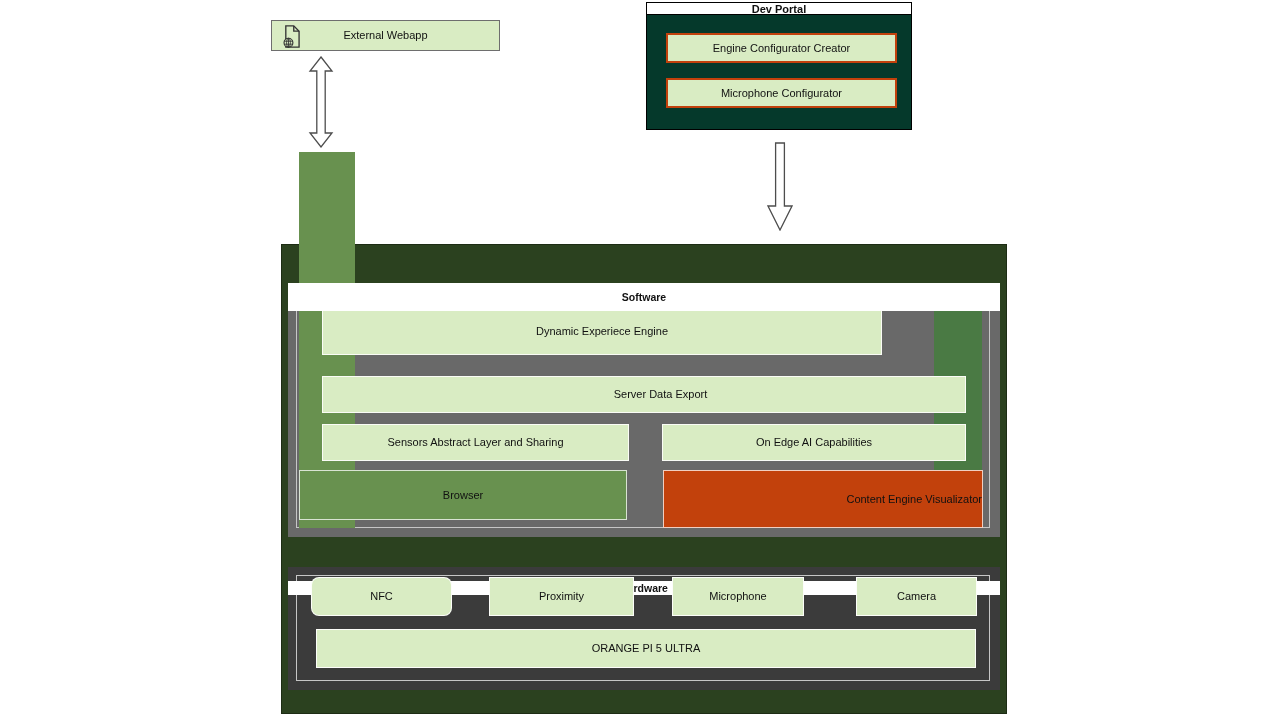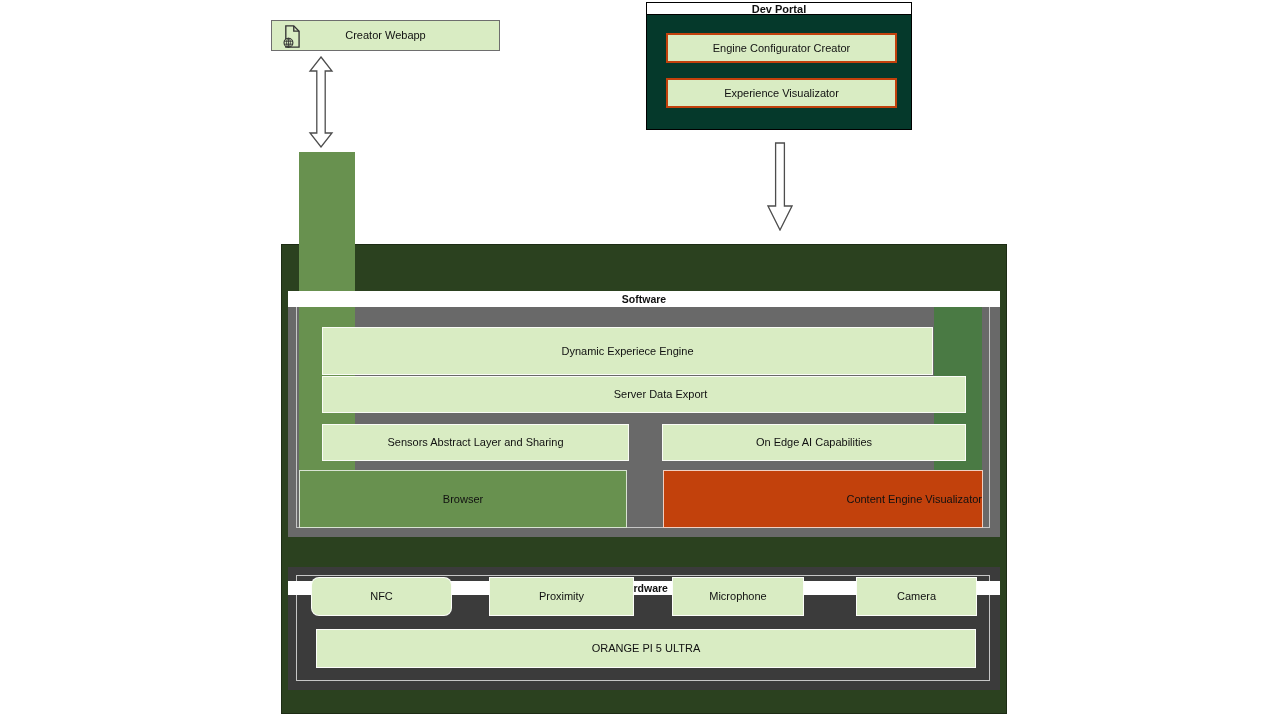--- a/index.html
+++ b/index.html
@@ -31,32 +31,32 @@
   .platform-label{left:281px;top:229px;width:726px;height:14px;font-size:11px;font-weight:bold;text-align:center;}
   .platform{left:281px;top:244px;width:726px;height:470px;background:#2b411f;border:1px solid #1d2c14;}
 
   .section-body-sw{left:288px;top:295px;width:712px;height:242px;background:#696969;}
   .frame-sw{left:296px;top:303px;width:694px;height:225px;border:1px solid #c6c6c6;pointer-events:none;}
   .section-body-hw{left:288px;top:567px;width:712px;height:123px;background:#3b3b3b;}
   .frame-hw{left:296px;top:575px;width:694px;height:106px;border:1px solid #c6c6c6;pointer-events:none;}
 
   .section-header{background:#ffffff;display:flex;align-items:center;justify-content:center;
                   font-size:10.5px;font-weight:bold;}
-  .header-sw{left:288px;top:291px;width:712px;height:16px;}
+  .header-sw{left:288px;top:283px;width:712px;height:28px;}
   .header-hw{left:288px;top:553px;width:712px;height:14px;margin-top:28px;}
 
   
   .stem-left{left:299px;top:152px;width:56px;height:376px;background:#68914f;}
   .stem-right{left:934px;top:305px;width:48px;height:223px;background:#4a7a44;}
-  .block-browser{left:299px;top:470px;width:328px;height:58px;background:#68914f;border:1px solid rgba(255,255,255,.75);}
+  .block-browser{left:299px;top:470px;width:328px;height:50px;background:#68914f;border:1px solid rgba(255,255,255,.75);}
   .block-content{left:663px;top:470px;width:320px;height:58px;background:#c2410c;border:1px solid rgba(255,255,255,.75);justify-content:flex-end;}
 
   
   .bar{background:#d9ecc3;border:1px solid rgba(255,255,255,.85);}
-  .bar-1{left:322px;top:327px;width:611px;height:48px;}
+  .bar-1{left:322px;top:307px;width:560px;height:48px;}
   .bar-2{left:322px;top:376px;width:644px;height:37px;padding-left:33px;}
   .bar-3a{left:322px;top:424px;width:307px;height:37px;}
   .bar-3b{left:662px;top:424px;width:304px;height:37px;}
 
   
   .hwbox{background:#d9ecc3;border:1px solid rgba(255,255,255,.9);}
   .hw-0{left:311px;top:577px;width:141px;height:39px;border-radius:8px;}
   .hw-1{left:489px;top:577px;width:145px;height:39px;}
   .hw-2{left:672px;top:577px;width:132px;height:39px;}
   .hw-3{left:856px;top:577px;width:121px;height:39px;}
@@ -124,37 +124,37 @@
   <div class="abs external-webapp center">
     <span class="icon">
       <svg width="22" height="23" viewBox="0 0 24 26">
         <path d="M5 1 h9 l6 6 v18 h-15 z" fill="none" stroke="#333" stroke-width="1.5"></path>
         <path d="M14 1 v6 h6" fill="none" stroke="#333" stroke-width="1.5"></path>
         <circle cx="8" cy="20" r="5" fill="#d9ecc3" stroke="#333" stroke-width="1.3"></circle>
         <ellipse cx="8" cy="20" rx="2.2" ry="5" fill="none" stroke="#333" stroke-width="1"></ellipse>
         <path d="M3.3 18.3 h9.4 M3.3 21.7 h9.4 M8 15 v10" fill="none" stroke="#333" stroke-width="1"></path>
       </svg>
     </span>
-    <span class="lbl" style="flex:1">Creator Webapp</span>
+    <span class="lbl" style="flex:1">External Webapp</span>
   </div>
 
   <svg class="arrow" style="left:308px;top:56px;" width="26" height="92" viewBox="0 0 26 92">
     <polygon points="13,1 24,15 17.2,15 17.2,77 24,77 13,91 2,77 8.8,77 8.8,15 2,15" fill="#ffffff" stroke="#4d4d4d" stroke-width="1.3"></polygon>
   </svg>
 
   <div class="abs devportal">
     <div class="dp-header">
       <span>Dev Portal</span>
     </div>
     <div class="dp-body">
       <div class="dp-item" style="top:18px;">
         <span class="lbl">Engine Configurator Creator</span>
       </div>
       <div class="dp-item" style="top:63px;">
-        <span class="lbl">Experience Visualizator</span>
+        <span class="lbl">Microphone Configurator</span>
       </div>
     </div>
   </div>
 
   <svg class="arrow" style="left:767px;top:142px;" width="26" height="89" viewBox="0 0 26 89">
     <polygon points="8.6,1 17.4,1 17.4,64 25,64 13,88 1,64 8.6,64" fill="#ffffff" stroke="#4d4d4d" stroke-width="1.3"></polygon>
   </svg>
 
 </div>
 

